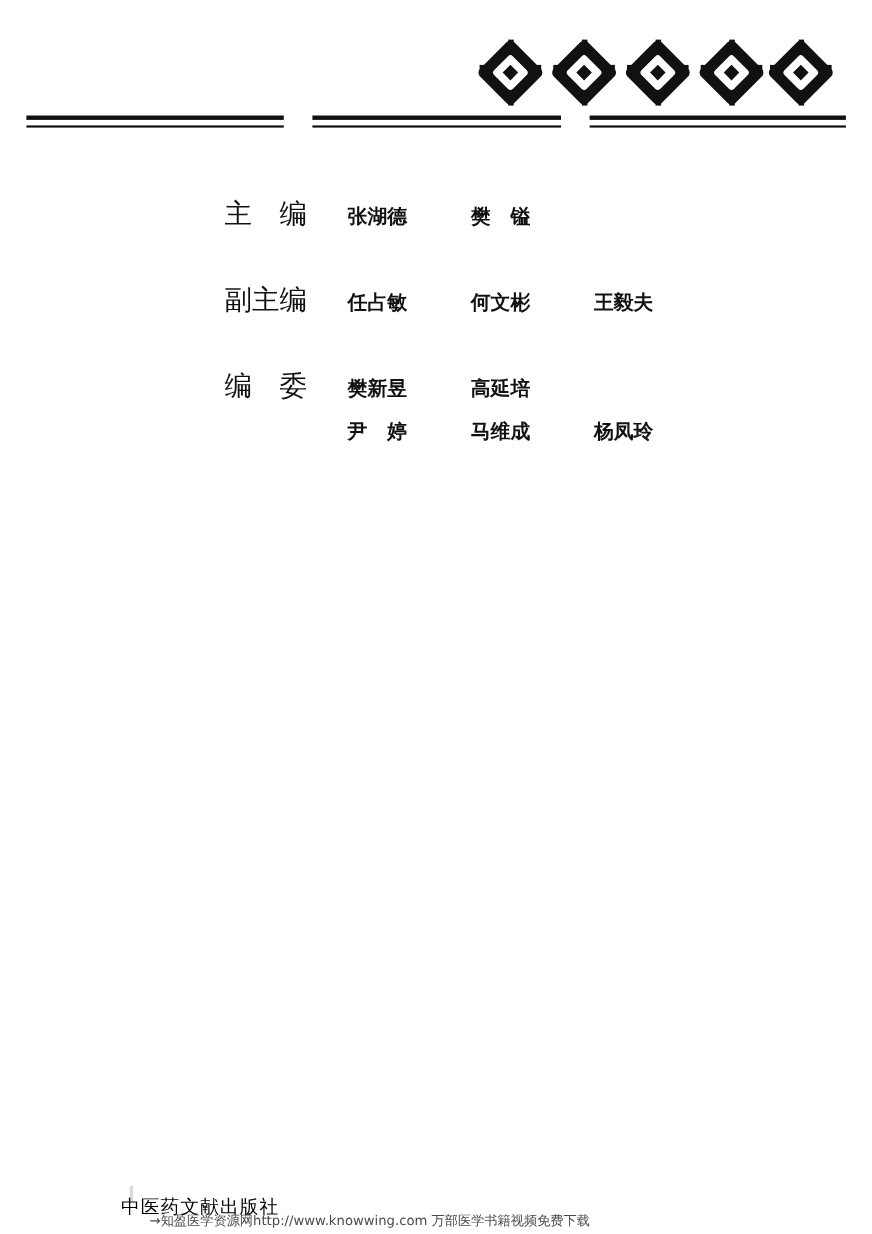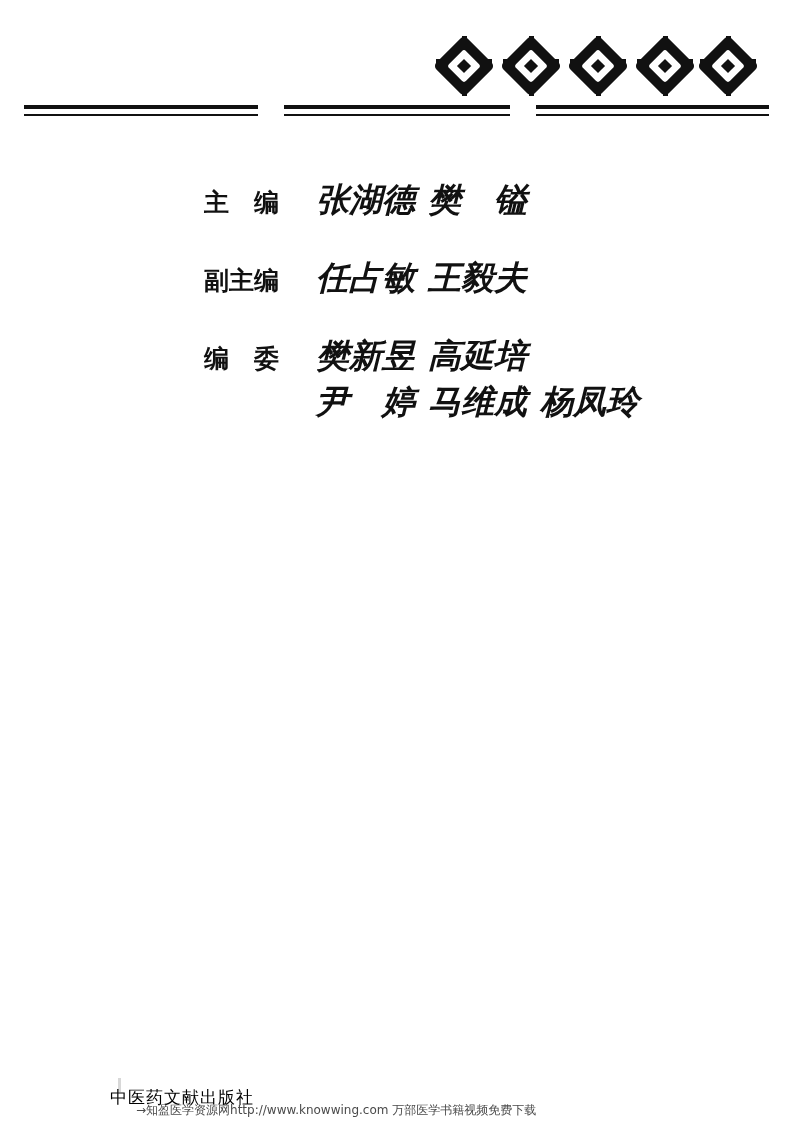--- a/index.html
+++ b/index.html
@@ -117,37 +117,36 @@
   }
   .credit-row {
     display: flex;
     align-items: baseline;
     height: 46px;
   }
   .role {
     width: 112px;
     flex: 0 0 112px;
     font-size: 25px;
-    font-weight: bold;
+    font-weight: normal;
     letter-spacing: 0px;
     font-family: "DejaVu Sans", "Liberation Sans", sans-serif;
     white-space: pre;
   }
   .names {
     display: flex;
     flex: 1 1 auto;
   }
   .name {
     width: 112px;
     flex: 0 0 112px;
-    font-size: 33px;
+    font-size: 18px;
     font-weight: bold;
     white-space: pre;
     font-family: "DejaVu Sans", "Liberation Sans", sans-serif;
-    font-style: italic;
   }
 
   
   .footer {
     position: absolute;
     left: 0;
     top: 1086px;
     width: 793px;
     text-align: center;
   }
@@ -244,20 +243,21 @@
         <div class="name">樊　镒</div>
       </div>
     </div>
   </div>
 
   <div class="credit-group">
     <div class="credit-row">
       <div class="role">副主编</div>
       <div class="names">
         <div class="name">任占敏</div>
+        <div class="name">何文彬</div>
         <div class="name">王毅夫</div>
       </div>
     </div>
   </div>
 
   <div class="credit-group">
     <div class="credit-row">
       <div class="role">编　委</div>
       <div class="names">
         <div class="name">樊新昱</div>

